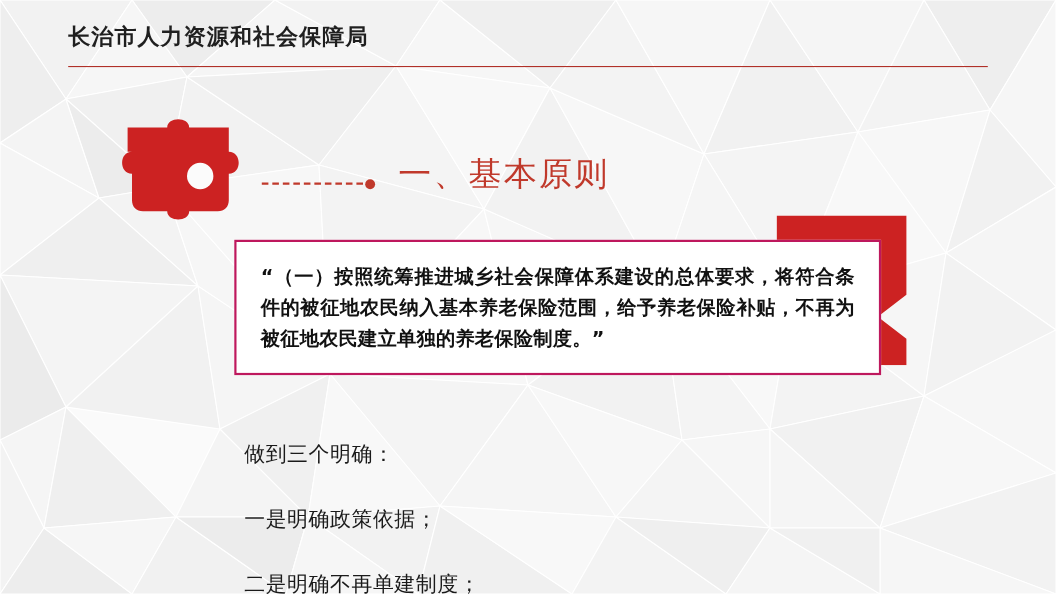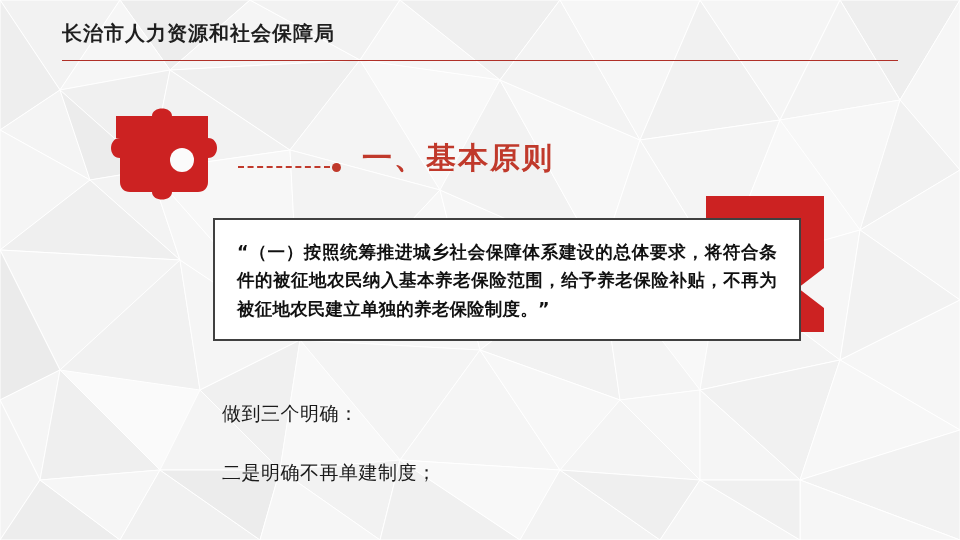--- a/index.html
+++ b/index.html
@@ -89,42 +89,42 @@
     border-radius: 50%;
     background: #c0392b;
   }
   
   .section-title {
     position: absolute;
     left: 362px;
     top: 138px;
     font-family: "DejaVu Sans", sans-serif;
     font-size: 30px;
-    font-weight: bold;
+    font-weight: normal;
     color: #c0392b;
     letter-spacing: 2px;
     white-space: nowrap;
     z-index: 6;
   }
   
   .ribbon {
     position: absolute;
     left: 706px;
     top: 196px;
     z-index: 3;
   }
   
   .quote-box {
     position: absolute;
     left: 213px;
     top: 218px;
     width: 588px;
     box-sizing: border-box;
     background: #ffffff;
-    border: 2px solid #404040;
+    border: 2px solid #be185d;
     padding: 18px 22px 16px 22px;
     z-index: 4;
   }
   .quote-text {
     font-family: "DejaVu Sans", sans-serif;
     font-size: 17.5px;
     font-weight: bold;
     line-height: 1.62;
     color: #111111;
     text-align: justify;
@@ -262,16 +262,17 @@
   <svg class="ribbon" width="128" height="136" viewBox="0 0 128 136">
     <path d="M0,0 L118,0 L118,72 L92,92 L118,112 L118,136 L0,136 Z" fill="#cc2222"></path>
   </svg>
 
   <div class="quote-box">
     <div class="quote-text">“（一）按照统筹推进城乡社会保障体系建设的总体要求，将符合条件的被征地农民纳入基本养老保险范围，给予养老保险补贴，不再为被征地农民建立单独的养老保险制度。”</div>
   </div>
 
   <div class="bullets">
     <div class="bullet-line">做到三个明确：</div>
+    <div class="bullet-line">一是明确政策依据；</div>
     <div class="bullet-line">二是明确不再单建制度；</div>
   </div>
 
 </div>
 
 </body></html>

